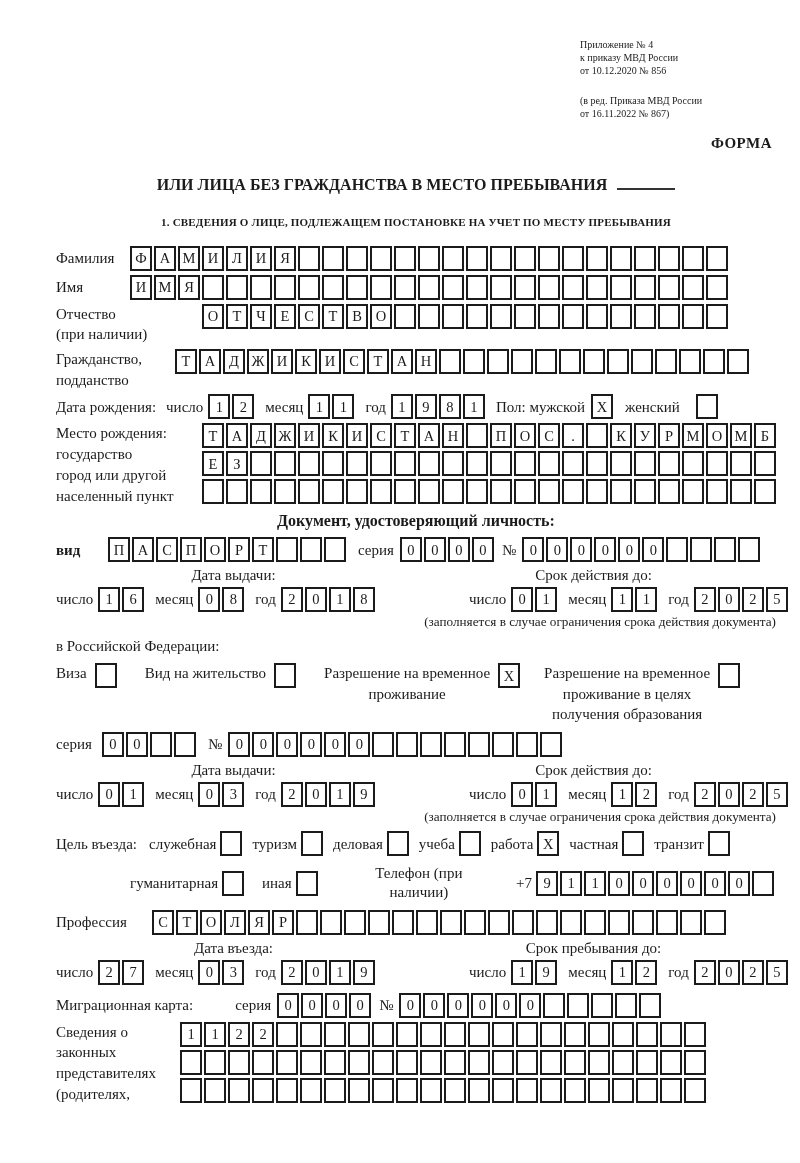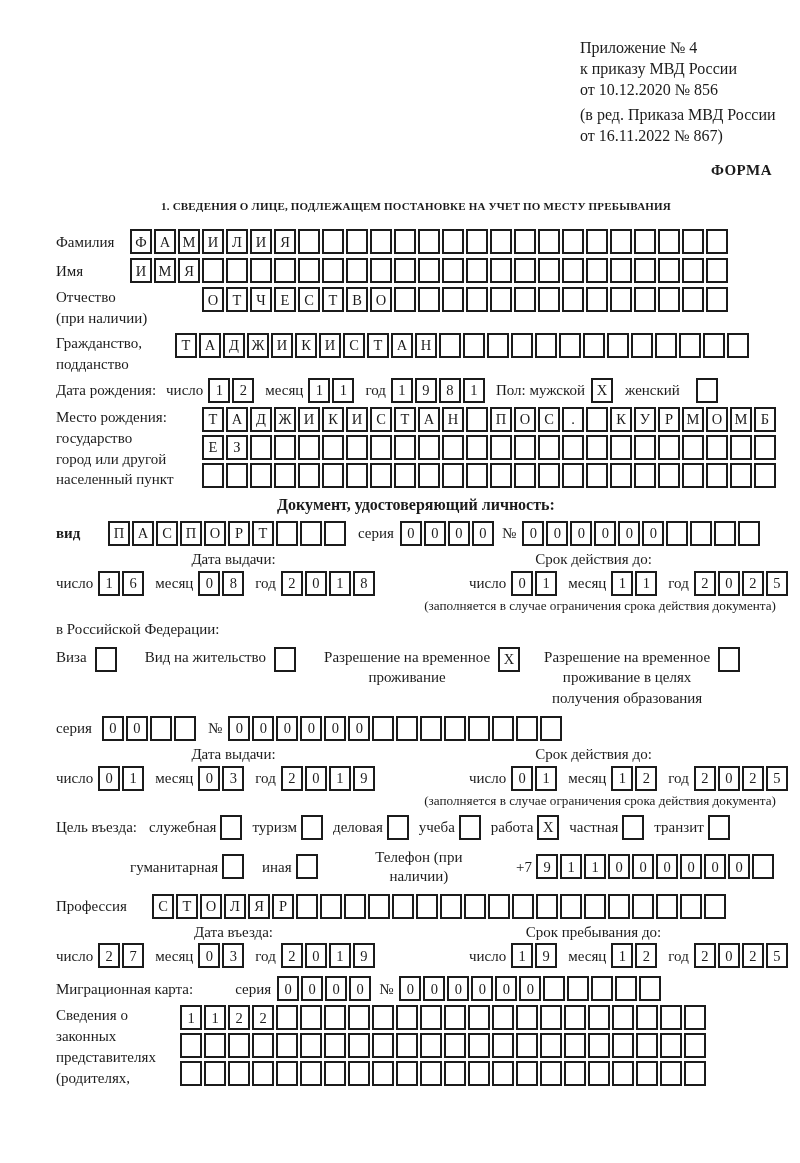--- a/index.html
+++ b/index.html
@@ -3,22 +3,22 @@
 <meta charset="utf-8">
 <style>
   html,body{margin:0;padding:0;background:#ffffff;}
   .page{
     width:800px;height:1163px;box-sizing:border-box;
     background:#ffffff;color:#1b1b1b;
     font-family:"Liberation Serif","DejaVu Serif",serif;
     font-size:15px;line-height:1.25;
     padding:38px 24px 0 56px;overflow:hidden;
   }
-  .annex{width:196px;margin-left:auto;font-size:16px;line-height:1.3;}
-  .annex .grp2{margin-top:5px;}
+  .annex{width:196px;margin-left:auto;font-size:10px;line-height:1.3;}
+  .annex .grp2{margin-top:17px;}
   .forma{width:196px;margin-left:auto;text-align:right;font-weight:bold;
     font-size:15px;margin-top:14px;letter-spacing:.5px;padding-right:4px;}
   .title{margin-top:20px;text-align:center;font-weight:bold;font-size:16px;line-height:1.45;}
   .title .uline{display:inline-block;width:58px;border-bottom:2px solid #333;height:12px;margin-left:10px;}
   .sec-head{margin-top:20px;margin-bottom:16px;text-align:center;font-weight:bold;font-size:11px;letter-spacing:.2px;}
 
   .row{display:flex;align-items:center;margin-bottom:4px;}
   .row-top{display:flex;align-items:flex-start;margin-bottom:4px;}
   .lbl{flex:0 0 auto;}
   .lblcol{flex:0 0 auto;line-height:1.38;}
@@ -56,20 +56,21 @@
   <div class="annex">
     <div>Приложение № 4</div>
     <div>к приказу МВД России</div>
     <div>от 10.12.2020 № 856</div>
     <div class="grp2">(в ред. Приказа МВД России</div>
     <div>от 16.11.2022 № 867)</div>
   </div>
   <div class="forma">ФОРМА</div>
 
   <div class="title">
+    <div><span>ИЛИ ЛИЦА БЕЗ ГРАЖДАНСТВА В МЕСТО ПРЕБЫВАНИЯ</span><span class="uline"></span></div>
   </div>
 
   <div class="sec-head">1. СВЕДЕНИЯ О ЛИЦЕ, ПОДЛЕЖАЩЕМ ПОСТАНОВКЕ НА УЧЕТ ПО МЕСТУ ПРЕБЫВАНИЯ</div>
 
   <div class="row">
     <span class="lbl w74">Фамилия</span>
     <span class="boxes">
         <span class="cbox">Ф</span>
         <span class="cbox">А</span>
         <span class="cbox">М</span>

